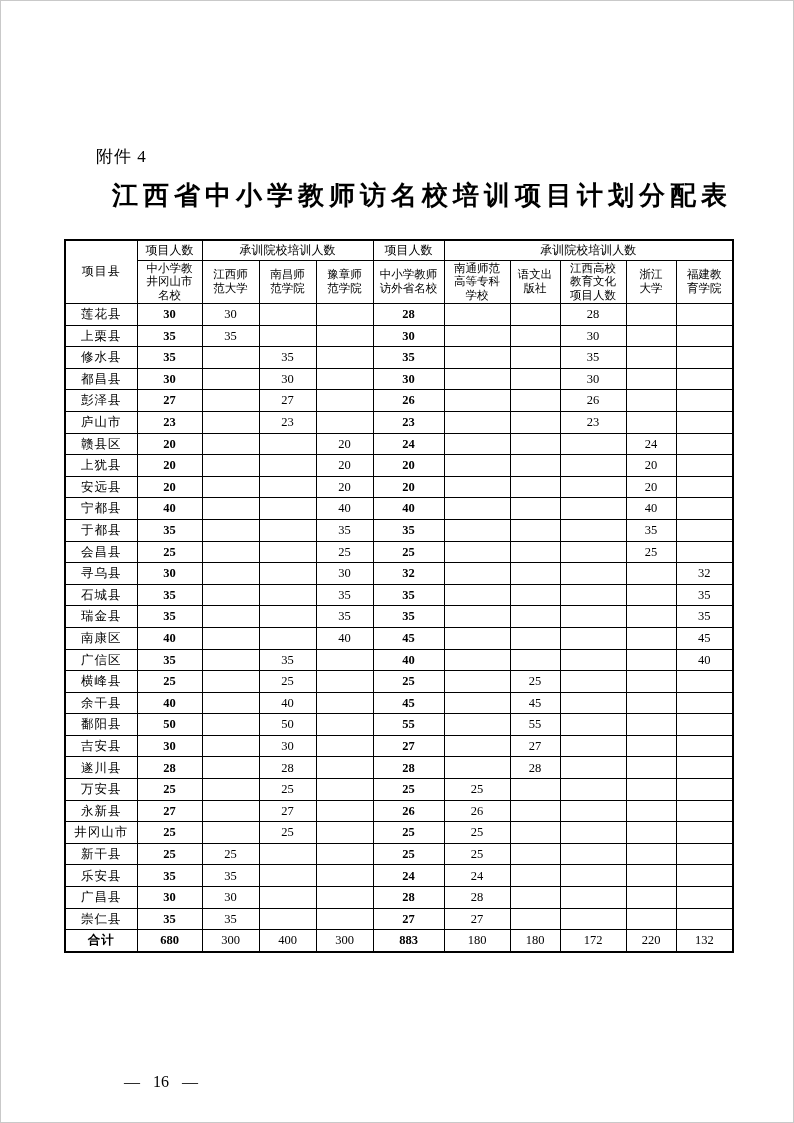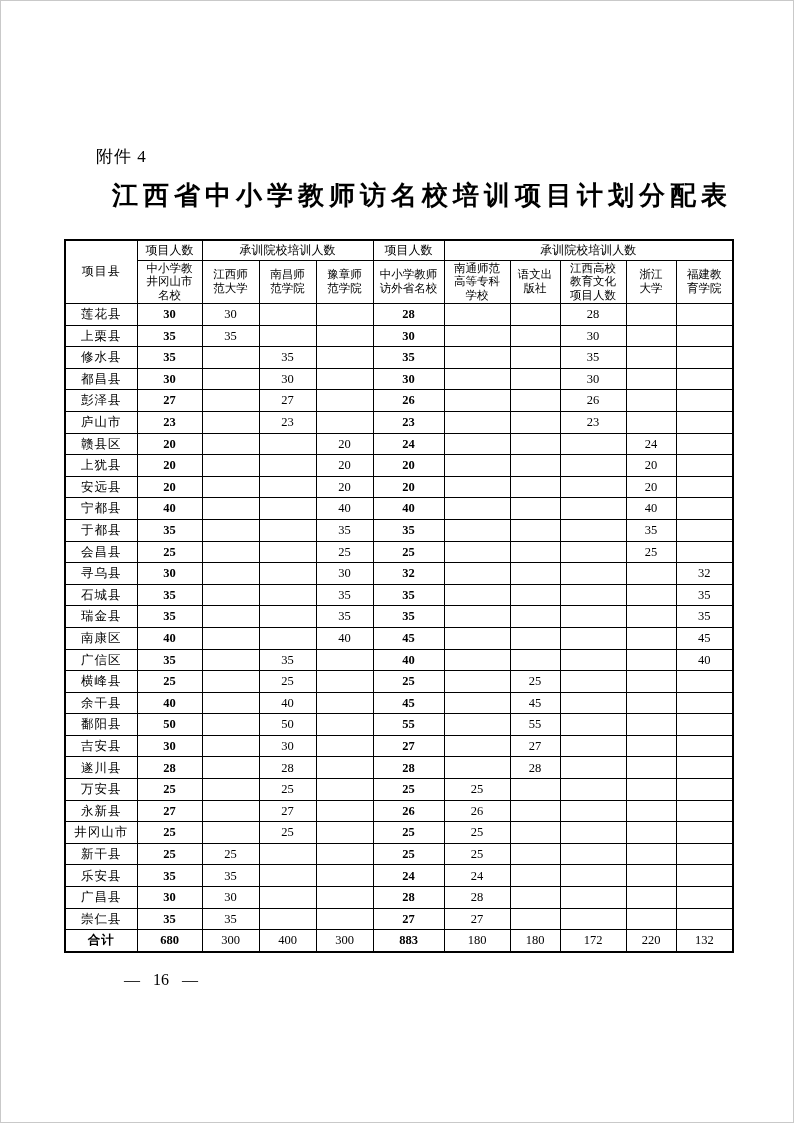--- a/index.html
+++ b/index.html
@@ -37,21 +37,21 @@
   thead tr.sub td {
     height:42px; font-size:11.5px;
     white-space:pre-line; line-height:1.18;
   }
   td.county { font-size:12px; letter-spacing:1px; }
   tbody tr { height:21.6px; }
   tbody tr.total { height:22px; }
   tbody tr.total td { border-bottom-width:2px;font-family:Liberation Serif, serif; }
   .bold { font-weight:bold; }
   .pageno {
-    position:absolute; left:123px; top:970px;
+    position:absolute; left:123px; top:1072px;
     font-size:16px; word-spacing:9px;
   }
 </style>
 </head>
 <body>
 
 <div class="attachment">附件 4</div>
 
 <h1 class="title">江西省中小学教师访名校培训项目计划分配表</h1>
 

